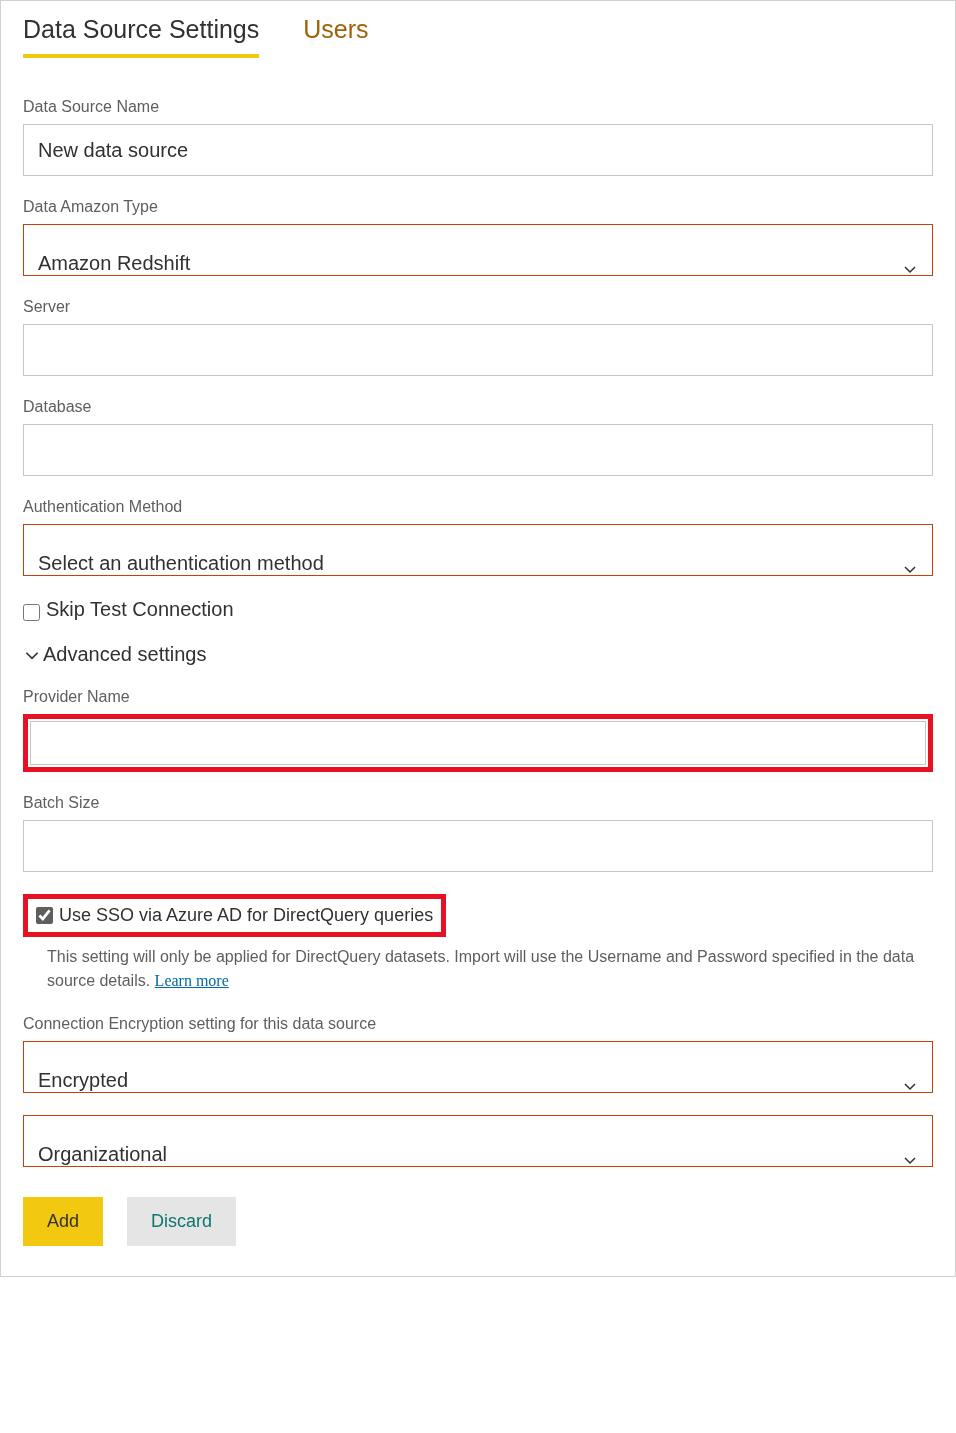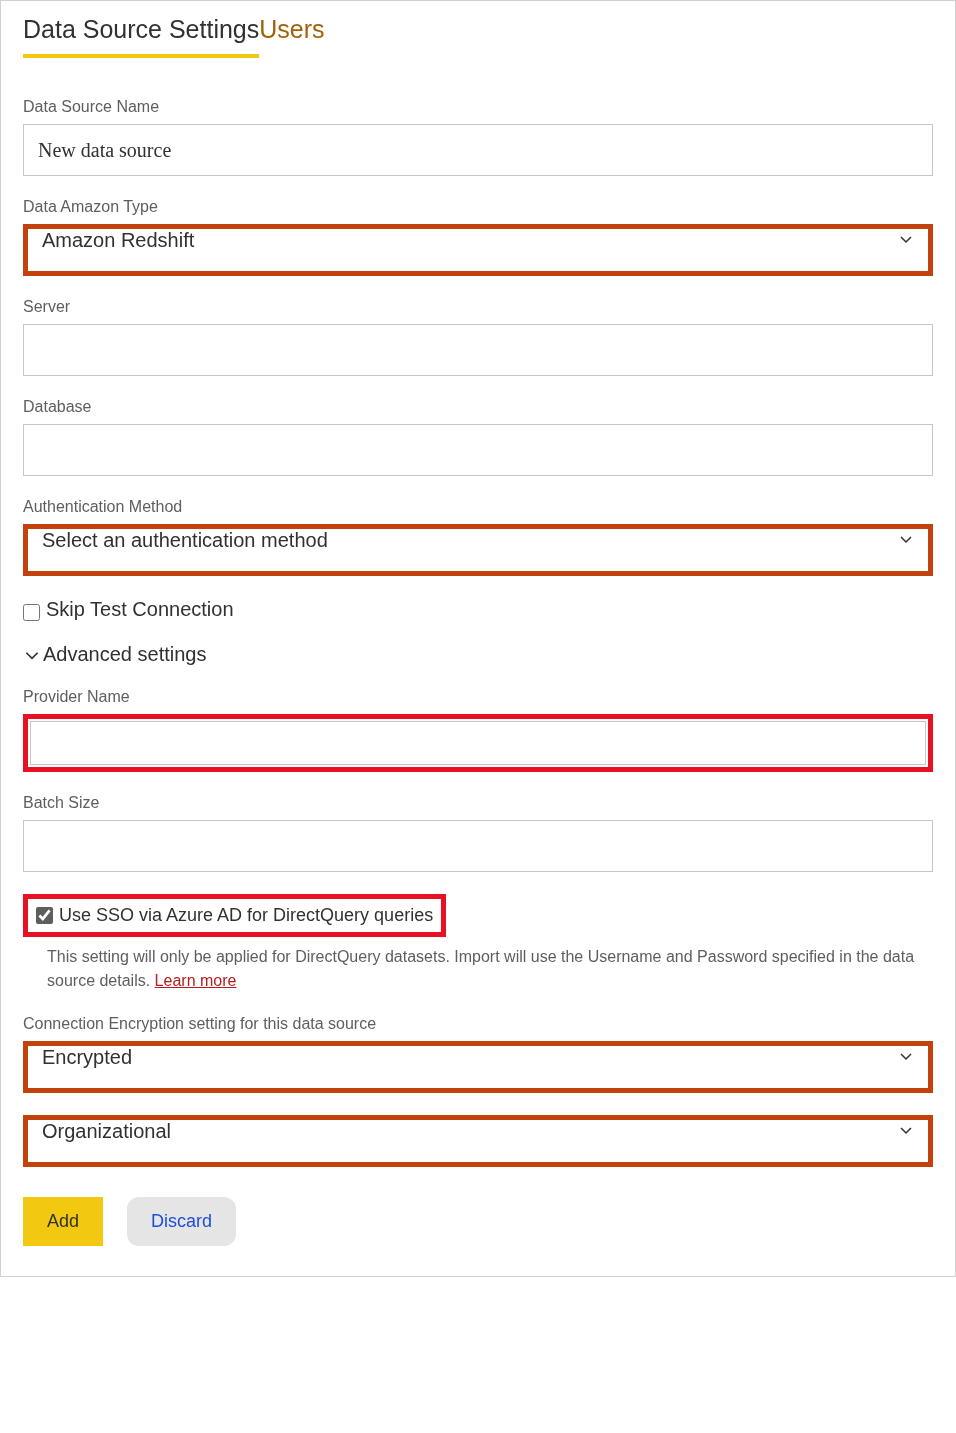--- a/index.html
+++ b/index.html
@@ -13,20 +13,21 @@
       color: #323130;
       font-size: 14px;
     }
     .container {
       width: 956px;
       border: 1px solid #d1d1d1;
       padding: 0 22px 30px 22px;
     }
     .tabs {
       display: flex;
+      gap: 44px;
       padding-top: 14px;
       margin-bottom: 40px;
     }
     .tab {
       font-size: 25px;
       font-weight: 400;
       color: #a16207;
       padding-bottom: 10px;
       cursor: pointer;
     }
@@ -41,34 +42,34 @@
       display: block;
       font-size: 16px;
       color: #605e5c;
       margin-bottom: 8px;
     }
     .form-input {
       width: 100%;
       height: 52px;
       padding: 0 14px;
       font-size: 20px;
-      font-family: Liberation Serif, serif;
+      font-family: Liberation Sans, sans-serif;
       color: #323130;
       border: 1px solid #c8c6c4;
       background: #fff;
       outline: none;
     }
     .form-select {
       position: relative;
       width: 100%;
       height: 52px;
-      border: 5px solid #c2410c;
+      border: 1px solid #c2410c;
       background: #fff;
       display: flex;
-      align-items: flex-start;
+      align-items: flex-end;
       padding: 0 14px;
       font-size: 20px;
       color: #323130;
       cursor: pointer;
     }
     .form-select-value {
       flex: 1;
     }
     .chevron {
       width: 16px;
@@ -128,43 +129,43 @@
       color: #323130;
     }
     .helper-text {
       font-size: 16px;
       color: #605e5c;
       line-height: 1.5;
       margin-left: 24px;
       margin-bottom: 22px;
     }
     .helper-text a {
-      color: #b91c1c;
+      color: #0369a1;
       text-decoration: underline;
+      font-family: Liberation Serif, serif;
     }
     .button-row {
       display: flex;
       gap: 24px;
       margin-top: 30px;
     }
     .btn {
       padding: 14px 24px;
       font-size: 18px;
       font-family: inherit;
       border: none;
       cursor: pointer;
     }
     .btn-primary {
       background: #f2c811;
       color: #323130;
     }
     .btn-secondary {
       background: #e5e5e5;
-      color: #1d4ed8;
-      border-radius: 12px;
+      color: #0f766e;
     }
   </style>
 </head>
 <body>
 
 <div class="container">
 
   <div class="tabs">
     <div class="tab active">Data Source Settings</div>
     <div class="tab">Users</div>

